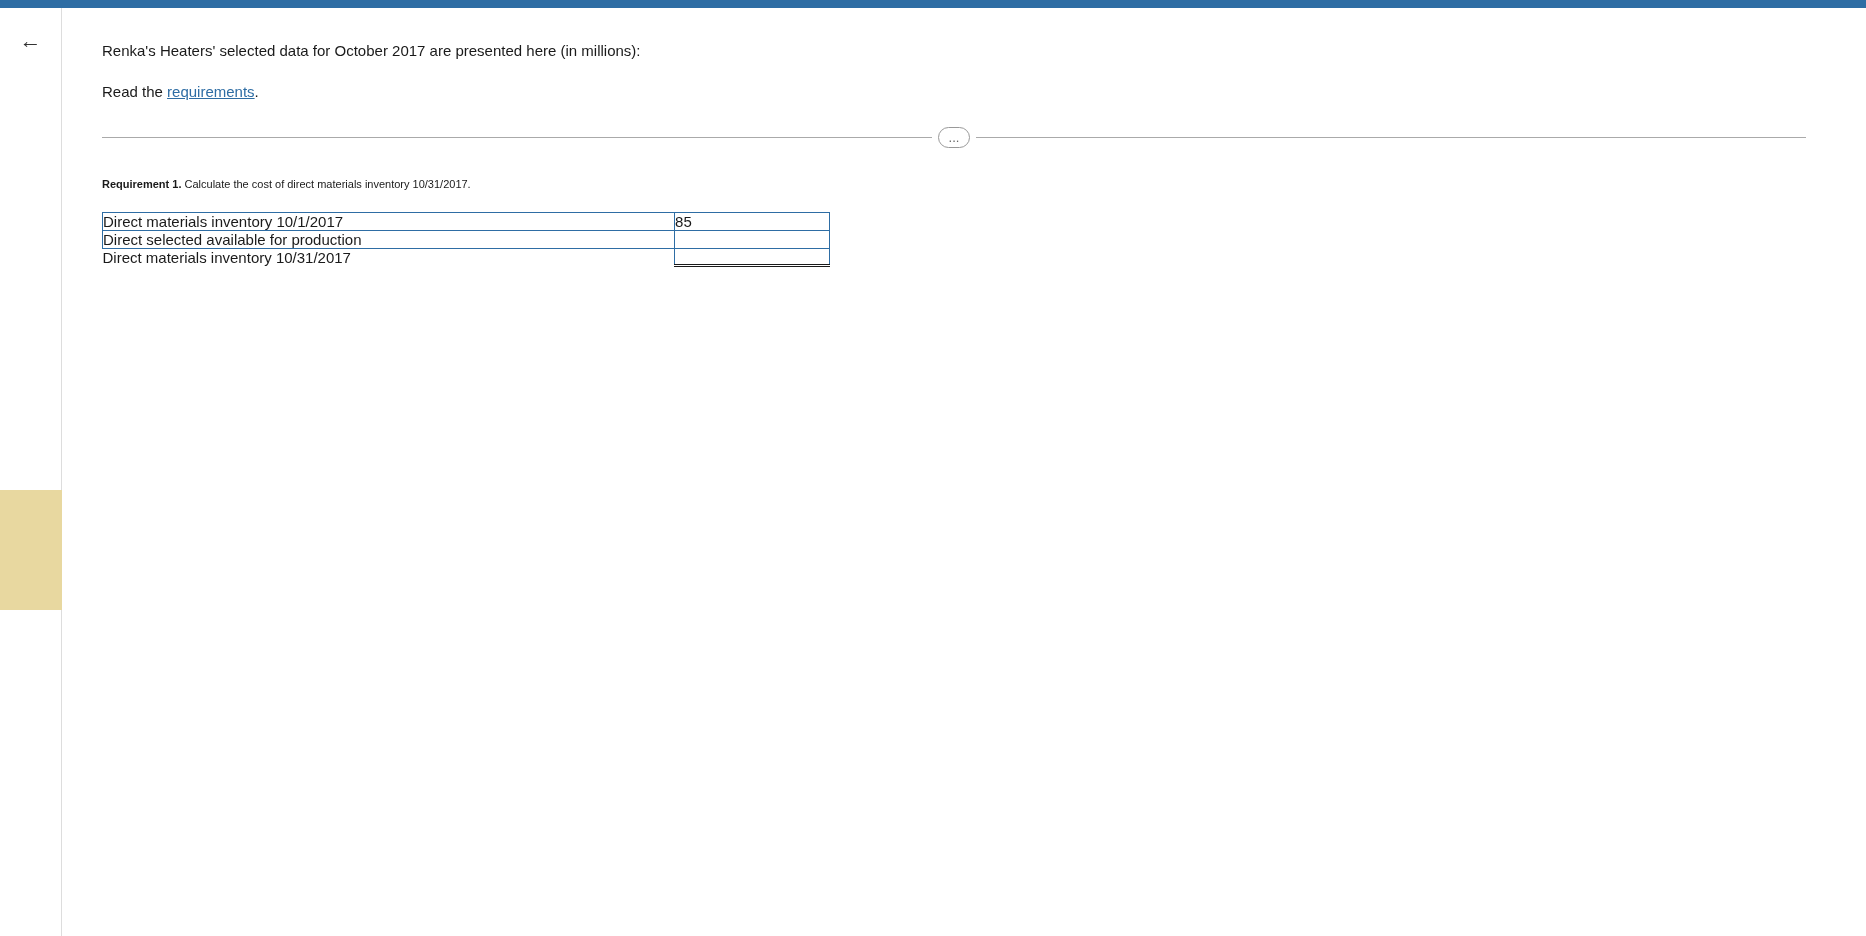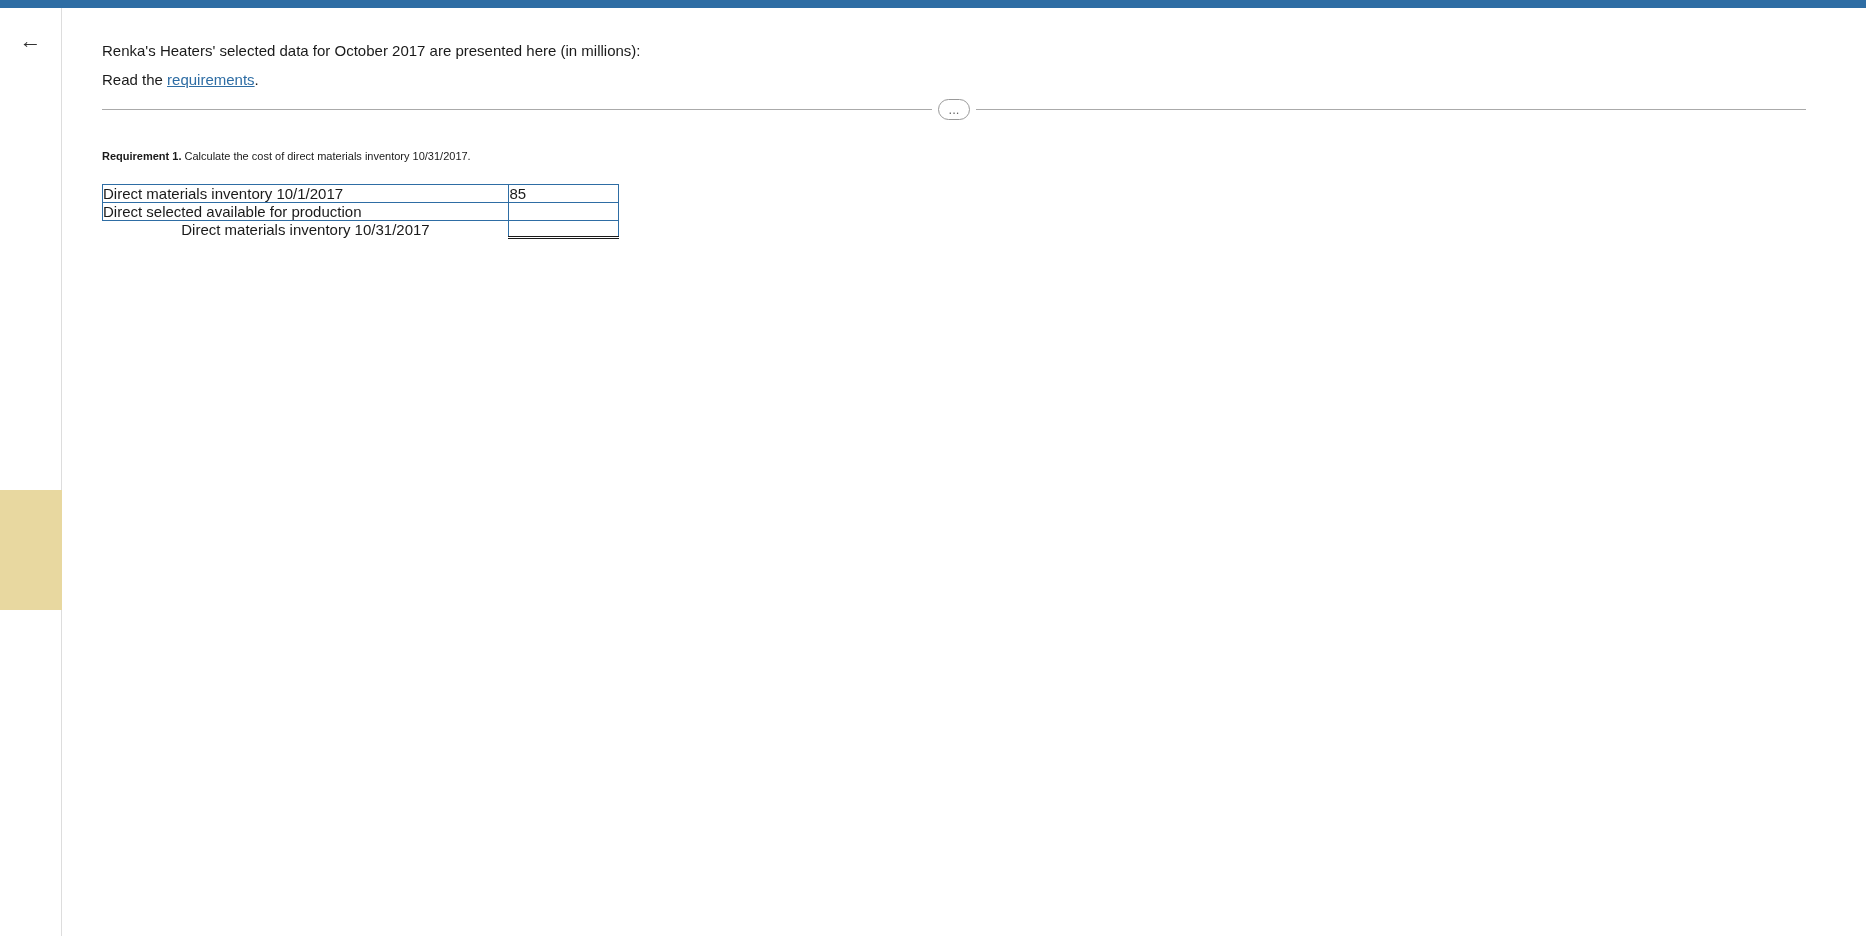--- a/index.html
+++ b/index.html
@@ -58,21 +58,21 @@
 
     .main-content {
       flex: 1;
       padding: 40px 60px 40px 40px;
       position: relative;
     }
 
     .intro-text {
       font-size: 15px;
       color: #1a1a1a;
-      margin-bottom: 8px;
+      margin-bottom: 20px;
       line-height: 1.5;
     }
 
     .click-icon-row {
       display: flex;
       align-items: center;
       gap: 8px;
       margin-bottom: 18px;
     }
 
@@ -89,21 +89,21 @@
     }
 
     .click-icon-label {
       color: #2e6da4;
       font-size: 15px;
       cursor: pointer;
     }
 
     .read-requirements {
       font-size: 15px;
-      margin-bottom: 11px;
+      margin-bottom: 27px;
     }
 
     .read-requirements a {
       color: #2e6da4;
       text-decoration: underline;
     }
 
     .divider-row {
       display: flex;
       align-items: center;
@@ -129,21 +129,21 @@
       font-size: 11px;
       margin-bottom: 22px;
     }
 
     .requirement-title strong {
       font-weight: bold;
     }
 
     .calc-table {
       border-collapse: collapse;
-      width: 517px;
+      width: 728px;
     }
 
     .calc-table tr td {
       padding: 0;
     }
 
     .label-cell {
       border: 1px solid #2e6da4;
       padding: 8px 12px;
       font-size: 15px;
@@ -175,21 +175,20 @@
       background: #ffffff;
       width: 130px;
       border-bottom: 2px solid #1a1a1a;
     }
 
     .last-row-label {
       padding: 8px 12px;
       font-size: 15px;
       background: #ffffff;
       width: 480px;
-      text-align: center;
     }
 
     .last-row-value {
       border: 1px solid #2e6da4;
       padding: 8px 12px;
       font-size: 15px;
       background: #ffffff;
       width: 130px;
       border-bottom: 3px double #1a1a1a;
     }

